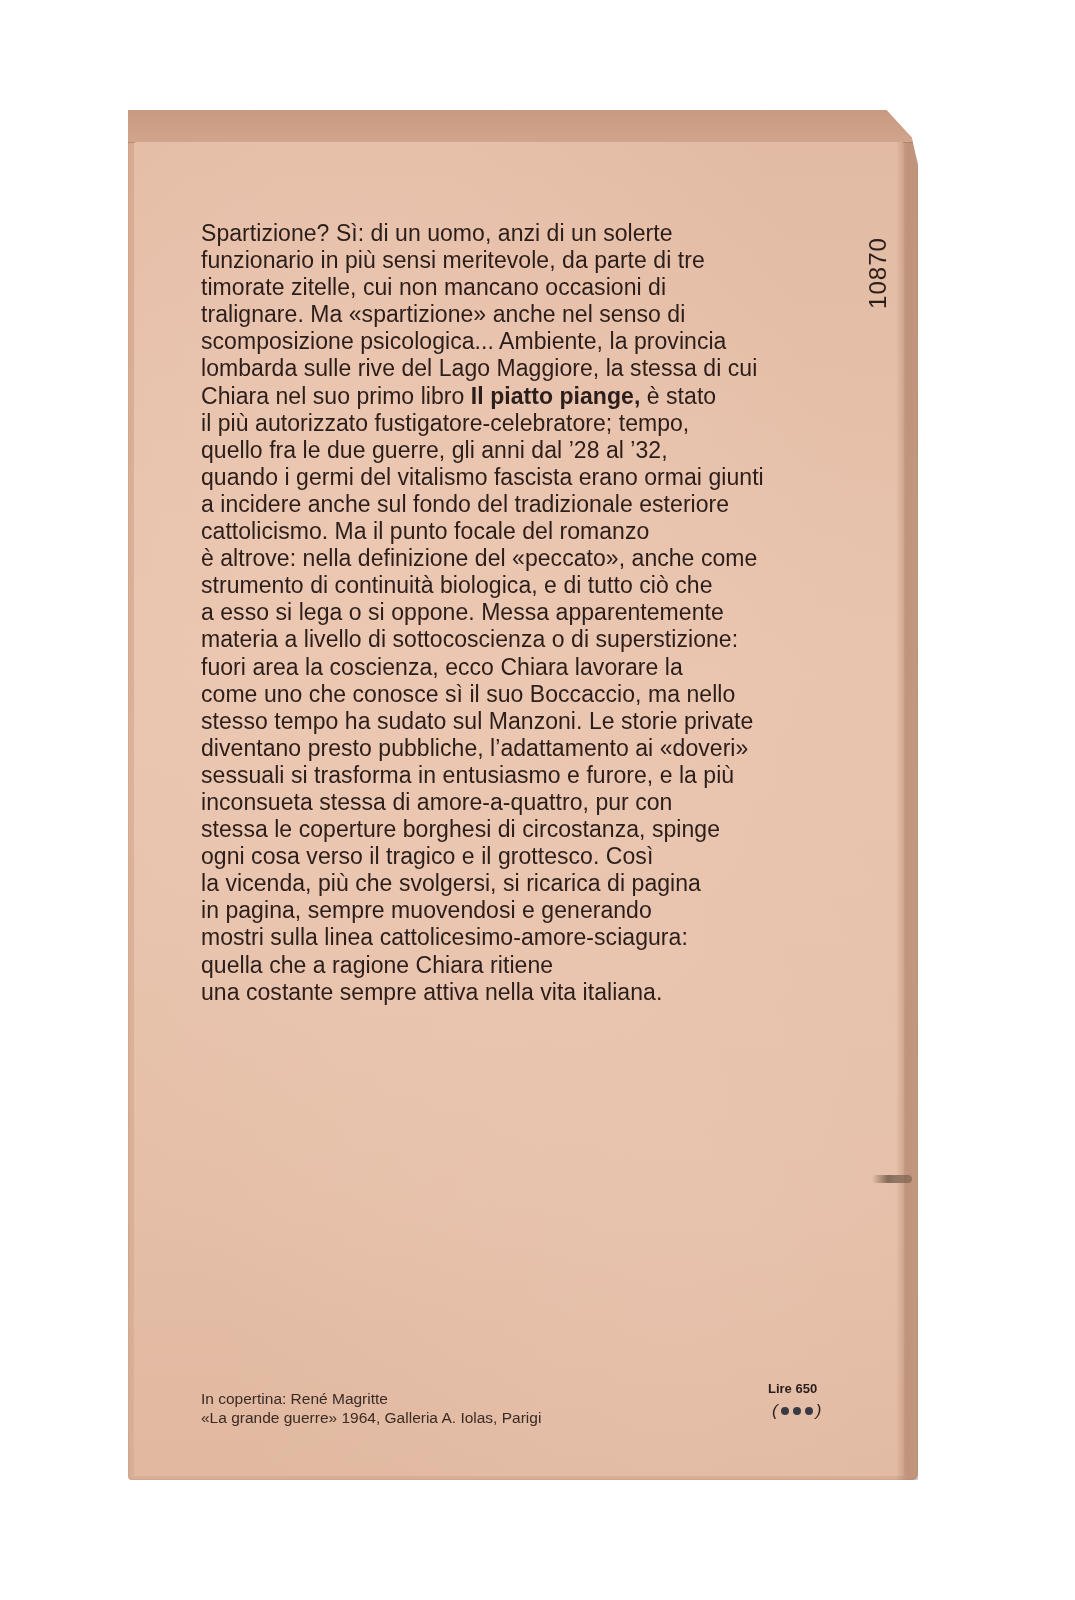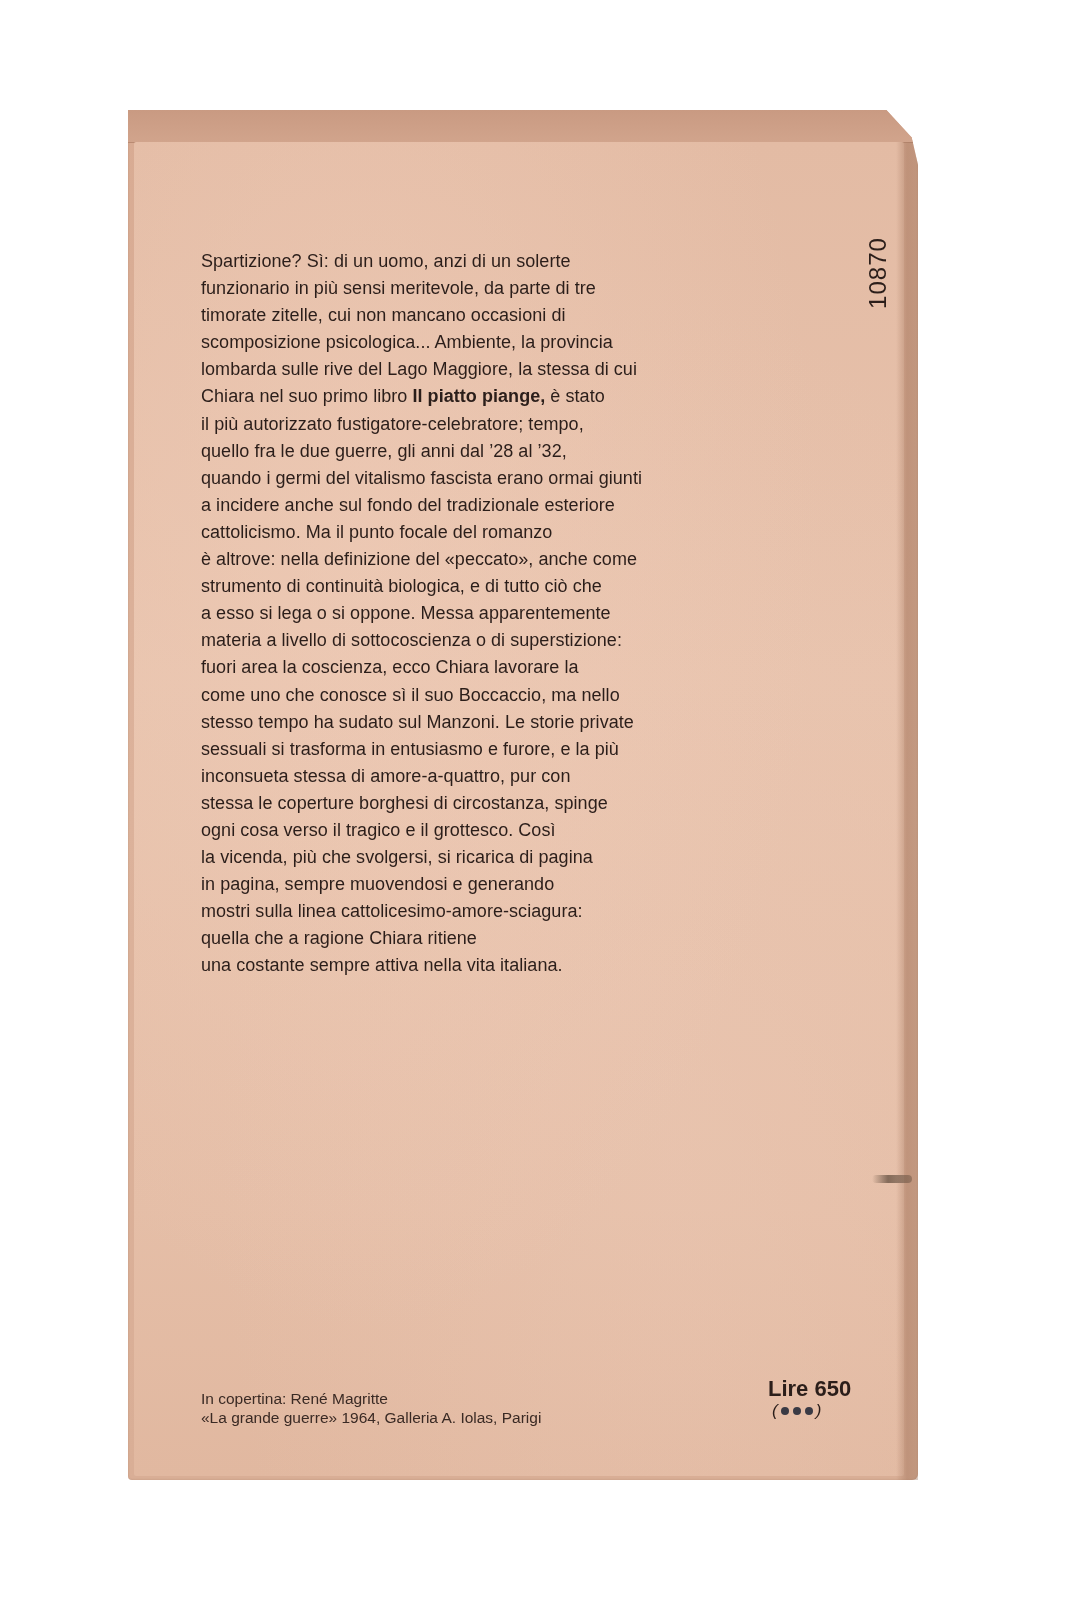--- a/index.html
+++ b/index.html
@@ -61,25 +61,24 @@
       width: 40px;
       height: 8px;
       background: linear-gradient(90deg, rgba(90,70,55,0) 0%, rgba(90,70,55,0.7) 40%, rgba(90,70,55,0.4) 100%);
       border-radius: 4px;
     }
     .blurb {
       position: absolute;
       left: 201px;
       top: 220px;
       width: 660px;
-      font-size: 18px;
+      font-size: 23px;
       line-height: 27.1px;
       color: #2b1e1a;
       letter-spacing: 0.05px;
-      margin-top: 28px;
     }
     .blurb .line {
       display: block;
       white-space: nowrap;
     }
     .blurb b {
       font-weight: bold;
     }
     .catalog-number {
       position: absolute;
@@ -109,21 +108,21 @@
       margin-top: 32px;
     }
     .credits .line {
       display: block;
       white-space: nowrap;
     }
     .price {
       position: absolute;
       left: 768px;
       top: 1378px;
-      font-size: 22px;
+      font-size: 13px;
       font-weight: bold;
       color: #2b1e1a;
       text-align: center;
       line-height: 22px;
     }
     .price-code {
       position: absolute;
       left: 772px;
       top: 1400px;
       font-size: 17px;
@@ -150,35 +149,37 @@
   <div class="book-top-edge"></div>
   <div class="book-face"></div>
   <div class="book-spine-shadow"></div>
   <div class="spine-nick"></div>
 </div>
 
 <div class="blurb">
   <span class="line">Spartizione? Sì: di un uomo, anzi di un solerte</span>
   <span class="line">funzionario in più sensi meritevole, da parte di tre</span>
   <span class="line">timorate zitelle, cui non mancano occasioni di</span>
+  <span class="line">tralignare. Ma «spartizione» anche nel senso di</span>
   <span class="line">scomposizione psicologica... Ambiente, la provincia</span>
   <span class="line">lombarda sulle rive del Lago Maggiore, la stessa di cui</span>
   <span class="line"><span>Chiara nel suo primo libro </span><b>Il piatto piange,</b><span> è stato</span></span>
   <span class="line">il più autorizzato fustigatore-celebratore; tempo,</span>
   <span class="line">quello fra le due guerre, gli anni dal ’28 al ’32,</span>
   <span class="line">quando i germi del vitalismo fascista erano ormai giunti</span>
   <span class="line">a incidere anche sul fondo del tradizionale esteriore</span>
   <span class="line">cattolicismo. Ma il punto focale del romanzo</span>
   <span class="line">è altrove: nella definizione del «peccato», anche come</span>
   <span class="line">strumento di continuità biologica, e di tutto ciò che</span>
   <span class="line">a esso si lega o si oppone. Messa apparentemente</span>
   <span class="line">materia a livello di sottocoscienza o di superstizione:</span>
   <span class="line">fuori area la coscienza, ecco Chiara lavorare la</span>
   <span class="line">come uno che conosce sì il suo Boccaccio, ma nello</span>
   <span class="line">stesso tempo ha sudato sul Manzoni. Le storie private</span>
+  <span class="line">diventano presto pubbliche, l’adattamento ai «doveri»</span>
   <span class="line">sessuali si trasforma in entusiasmo e furore, e la più</span>
   <span class="line">inconsueta stessa di amore-a-quattro, pur con</span>
   <span class="line">stessa le coperture borghesi di circostanza, spinge</span>
   <span class="line">ogni cosa verso il tragico e il grottesco. Così</span>
   <span class="line">la vicenda, più che svolgersi, si ricarica di pagina</span>
   <span class="line">in pagina, sempre muovendosi e generando</span>
   <span class="line">mostri sulla linea cattolicesimo-amore-sciagura:</span>
   <span class="line">quella che a ragione Chiara ritiene</span>
   <span class="line">una costante sempre attiva nella vita italiana.</span>
 </div>

